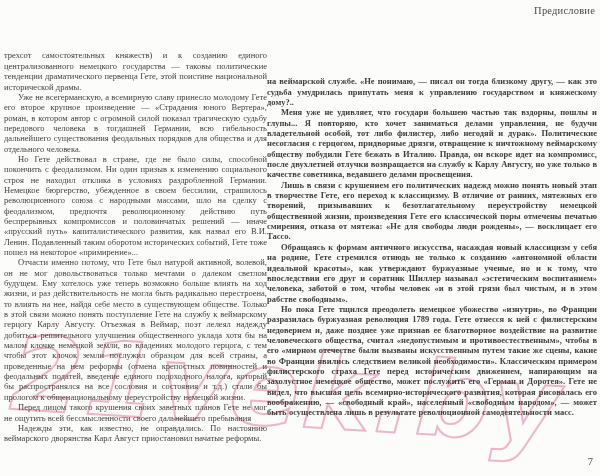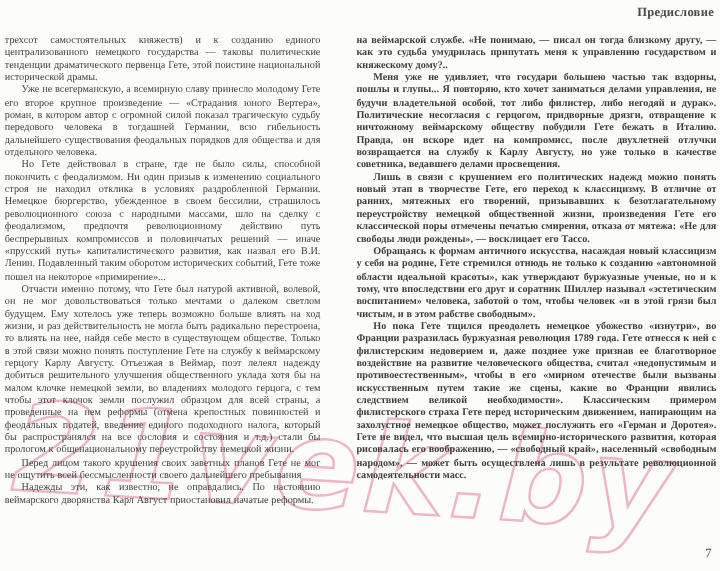--- a/index.html
+++ b/index.html
@@ -8,21 +8,20 @@
     background: var(--bg, #fcfcfa);
     overflow: hidden; position: relative;
     font-family: "Liberation Serif", serif;
   }
   .page { position: absolute; inset: 0; }
 
   .running-header {
     position: absolute; top: 5px; right: 5px;
     font-size: 10.5px; color: var(--header-color, #4b4a48);
     letter-spacing: 0.2px;
-    font-weight: bold;
   }
 
   .watermark {
     position: absolute; left: 14px; top: 322px;
     font-family: "DejaVu Sans", sans-serif;
     font-weight: bold; font-style: italic;
     font-size: 103px; letter-spacing: 3px; line-height: 1;
     white-space: nowrap;
     color: transparent;
     -webkit-text-stroke: 2px var(--wm-color, rgba(236,163,184,0.8));
@@ -30,21 +29,21 @@
     transform-origin: left top;
     z-index: 1;
     pointer-events: none;
   }
   @supports not (-webkit-text-stroke: 1px black) {
     .watermark { color: rgba(236,163,184,0.35); }
   }
 
   .columns {
     position: absolute; top: 28px; left: 4px; right: 3px; bottom: 10px;
-    display: flex; gap: 30px; overflow: hidden; z-index: 2;
+    display: flex; overflow: hidden; z-index: 2; align-items: center;
   }
   .col { overflow: hidden; }
   .col-left  { width: 263px; flex: 0 0 auto; }
   .col-right { flex: 1 1 auto; font-weight: bold; }
 
   .col p.para {
     margin: 0;
     font-size: 8.5px; line-height: 10.35px;
     text-align: justify;
     color: var(--text-color, #3f3e3c);

